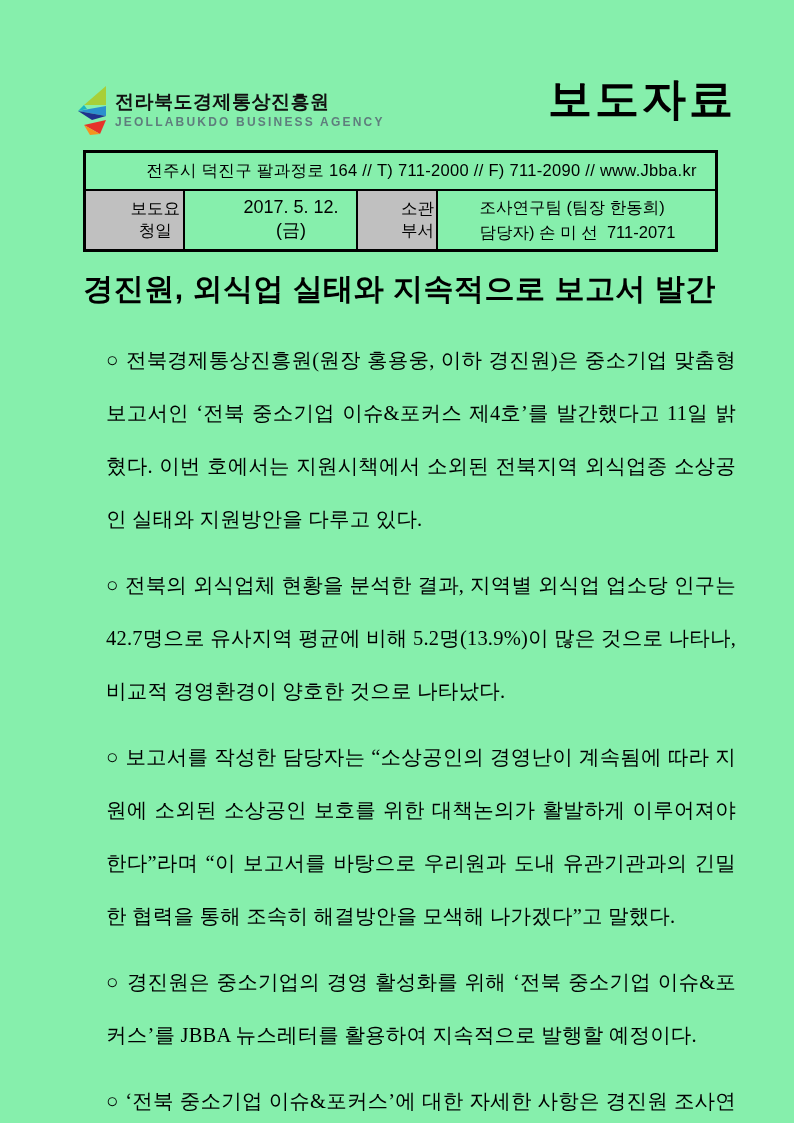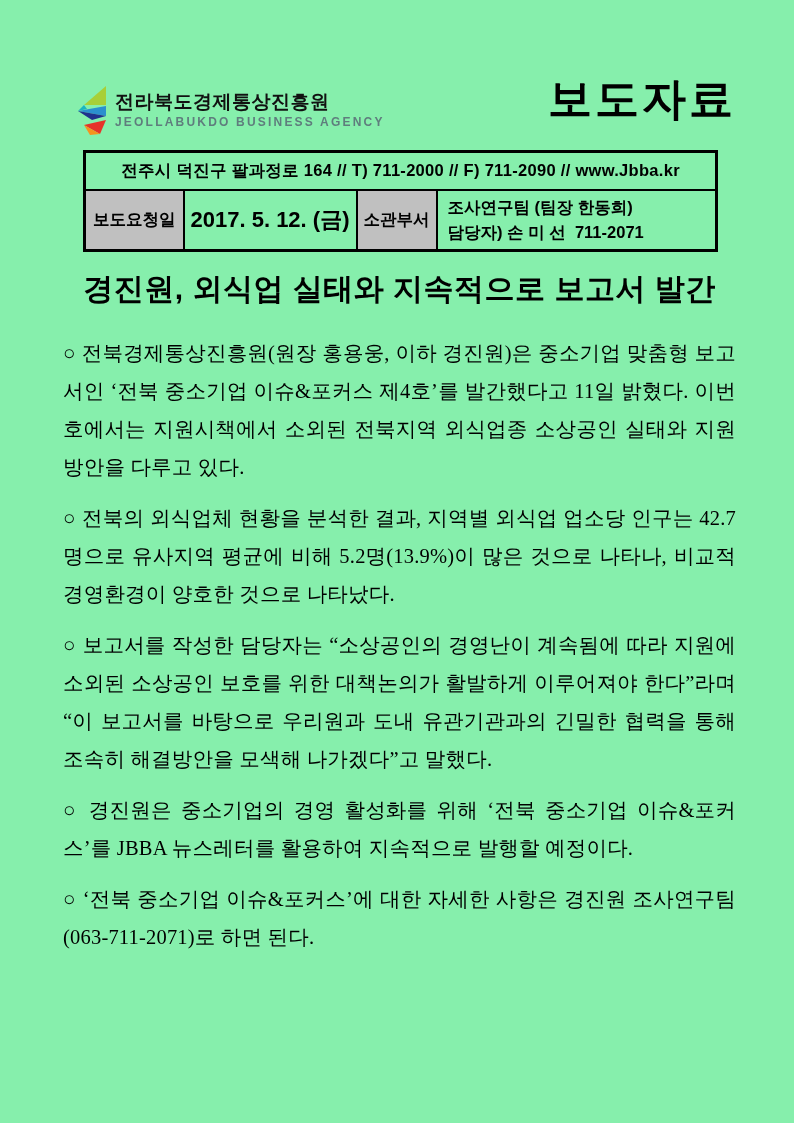--- a/index.html
+++ b/index.html
@@ -45,41 +45,42 @@
   }
   
   table.info-table {
     border-collapse: collapse;
     width: 632px;
     margin-left: 20px;
     table-layout: fixed;
   }
   table.info-table td {
     border: 2px solid #000;
-    font-weight: bold;
+    font-weight: normal;
+    padding-left: 42px;
   }
   table.info-table { border: 3px solid #000; }
   td.addr {
     height: 38px;
     text-align: center;
     vertical-align: middle;
     font-size: 16.5px;
     letter-spacing: 0.3px;
   }
   td.cell-label {
     background: #c0c0c0;
     text-align: center;
     vertical-align: middle;
     font-size: 16.5px;
     height: 56px;
   }
   td.cell-date {
     text-align: center;
     vertical-align: middle;
-    font-size: 22px;
+    font-size: 18px;
   }
   td.cell-dept {
     vertical-align: middle;
     font-size: 16.5px;
     padding: 4px 4px 4px 10px;
   }
   td.cell-dept div { white-space: pre; line-height: 25px; }
   
   h1.title {
     margin-top: 17px;
@@ -87,25 +88,26 @@
     text-align: center;
     font-size: 30px;
     font-weight: 900;
     letter-spacing: 0.5px;
     white-space: nowrap;
   }
   
   .body-text p {
     font-family: "Liberation Serif", "DejaVu Serif", serif;
     font-size: 20.5px;
-    line-height: 38px;
+    line-height: 53px;
     text-align: justify;
     word-break: break-all;
     letter-spacing: 0.2px;
     margin-bottom: 13px;
+    margin-left: 43px;
   }
   .body-text p:last-child { margin-bottom: 0; }
 </style>
 </head>
 <body>
 
 <div class="page">
 
   <header class="masthead">
     <div class="logo">

